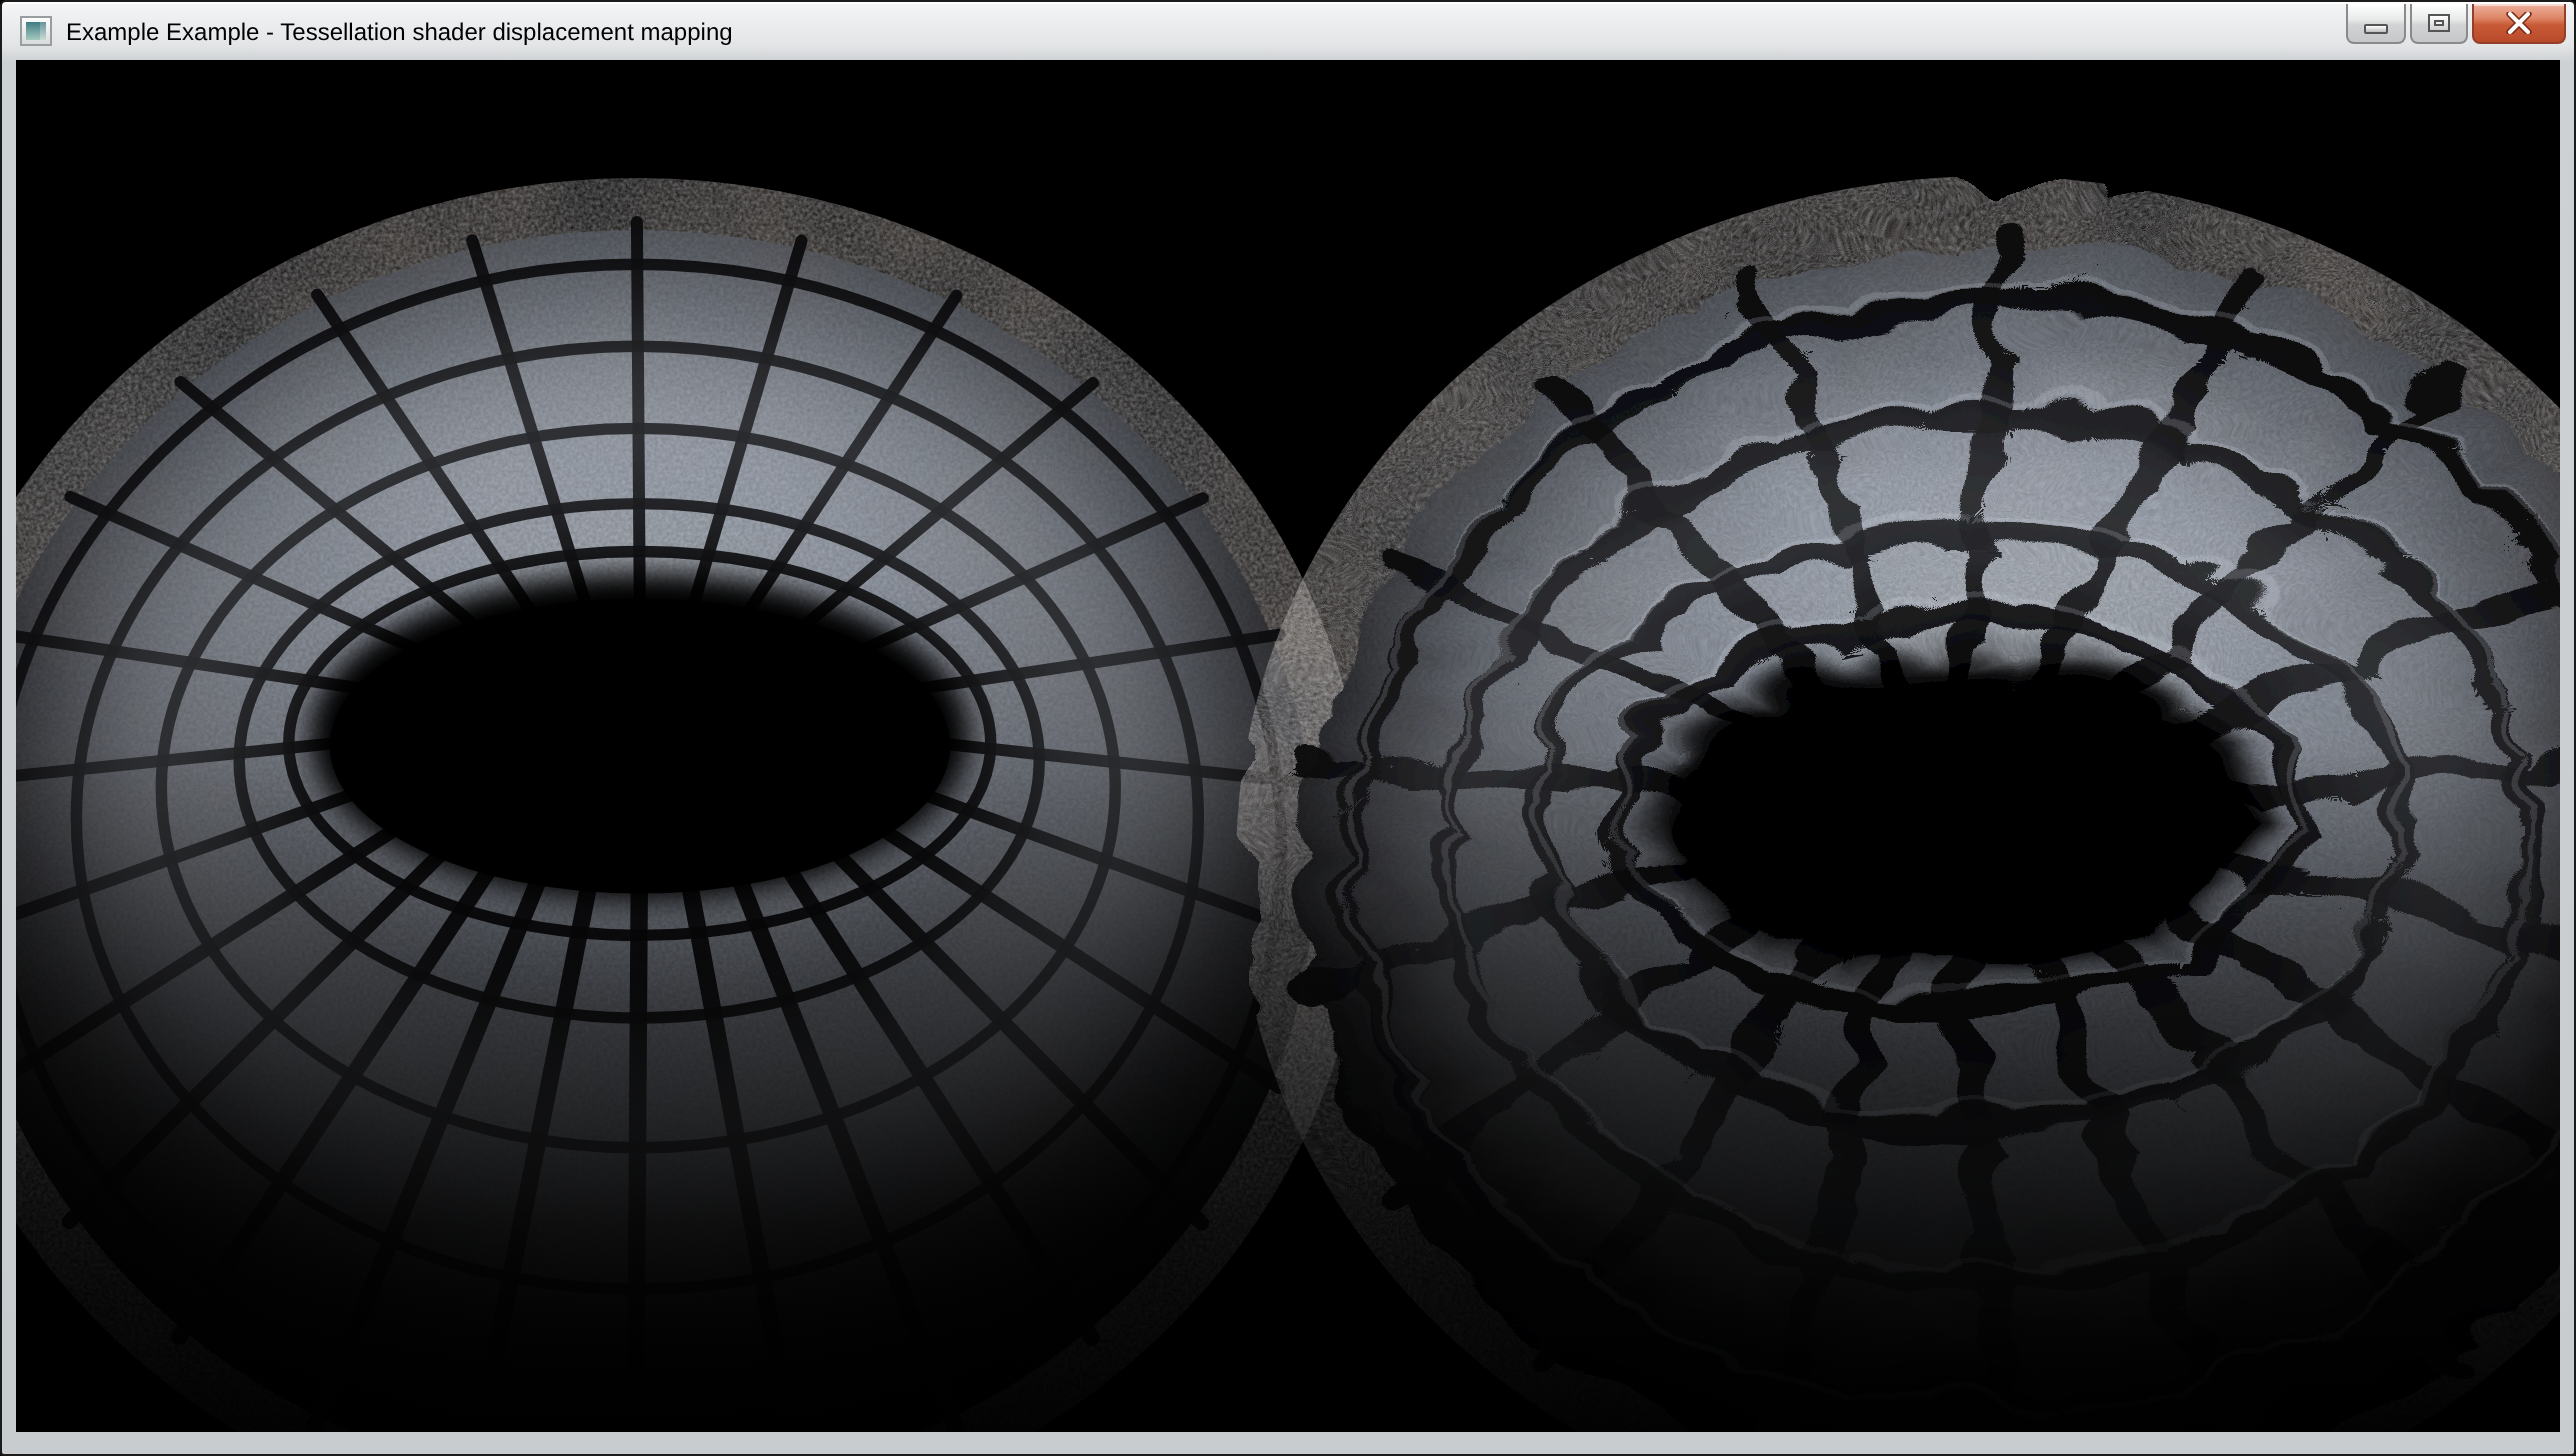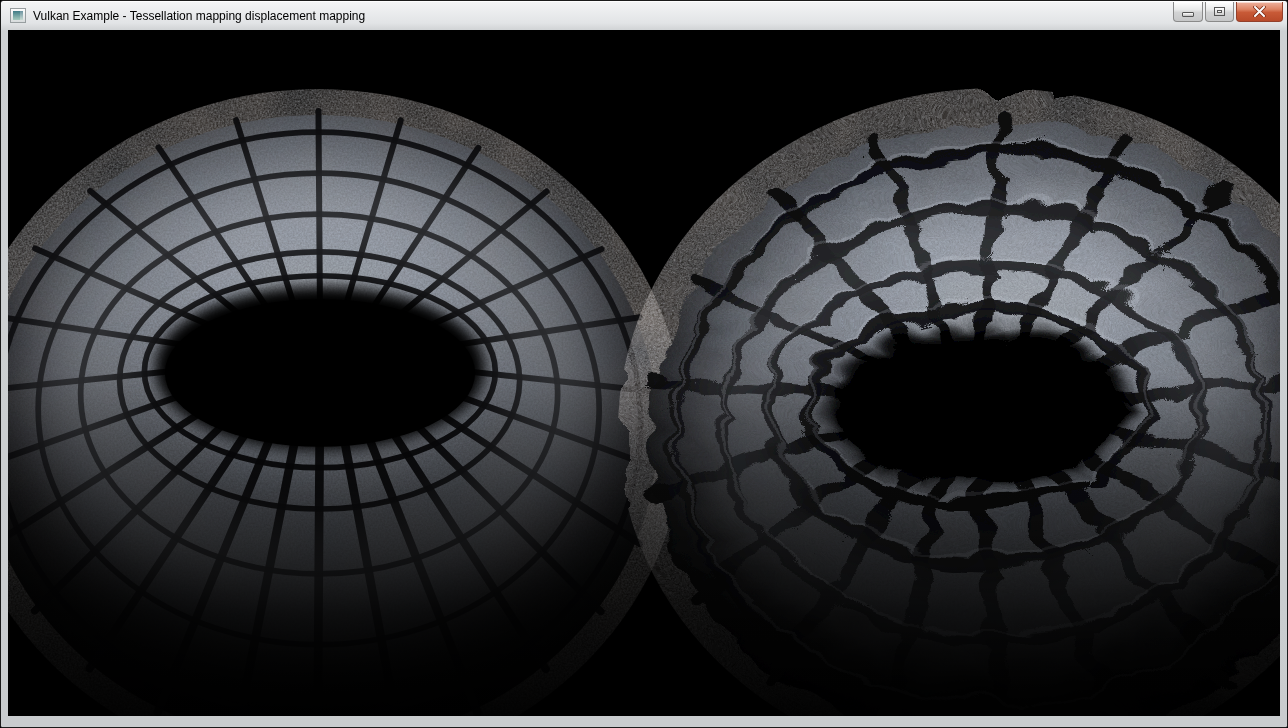--- a/index.html
+++ b/index.html
@@ -39,21 +39,21 @@
 </head>
 <body>
 
 <div class="window">
 
   <div class="titlebar">
     <div class="app-icon">
       <div class="pane1"></div>
       <div class="pane2"></div>
     </div>
-    <div class="title-text">Vulkan Example - Tessellation mapping displacement mapping</div>
+    <div class="title-text">Example Example - Tessellation shader displacement mapping</div>
     <div class="controls">
       <button class="cbtn min">
         <span class="glyph-min"></span>
       </button>
       <button class="cbtn max">
         <span class="glyph-max">
             <span class="in"></span>
           </span>
       </button>
       <button class="cbtn close">

